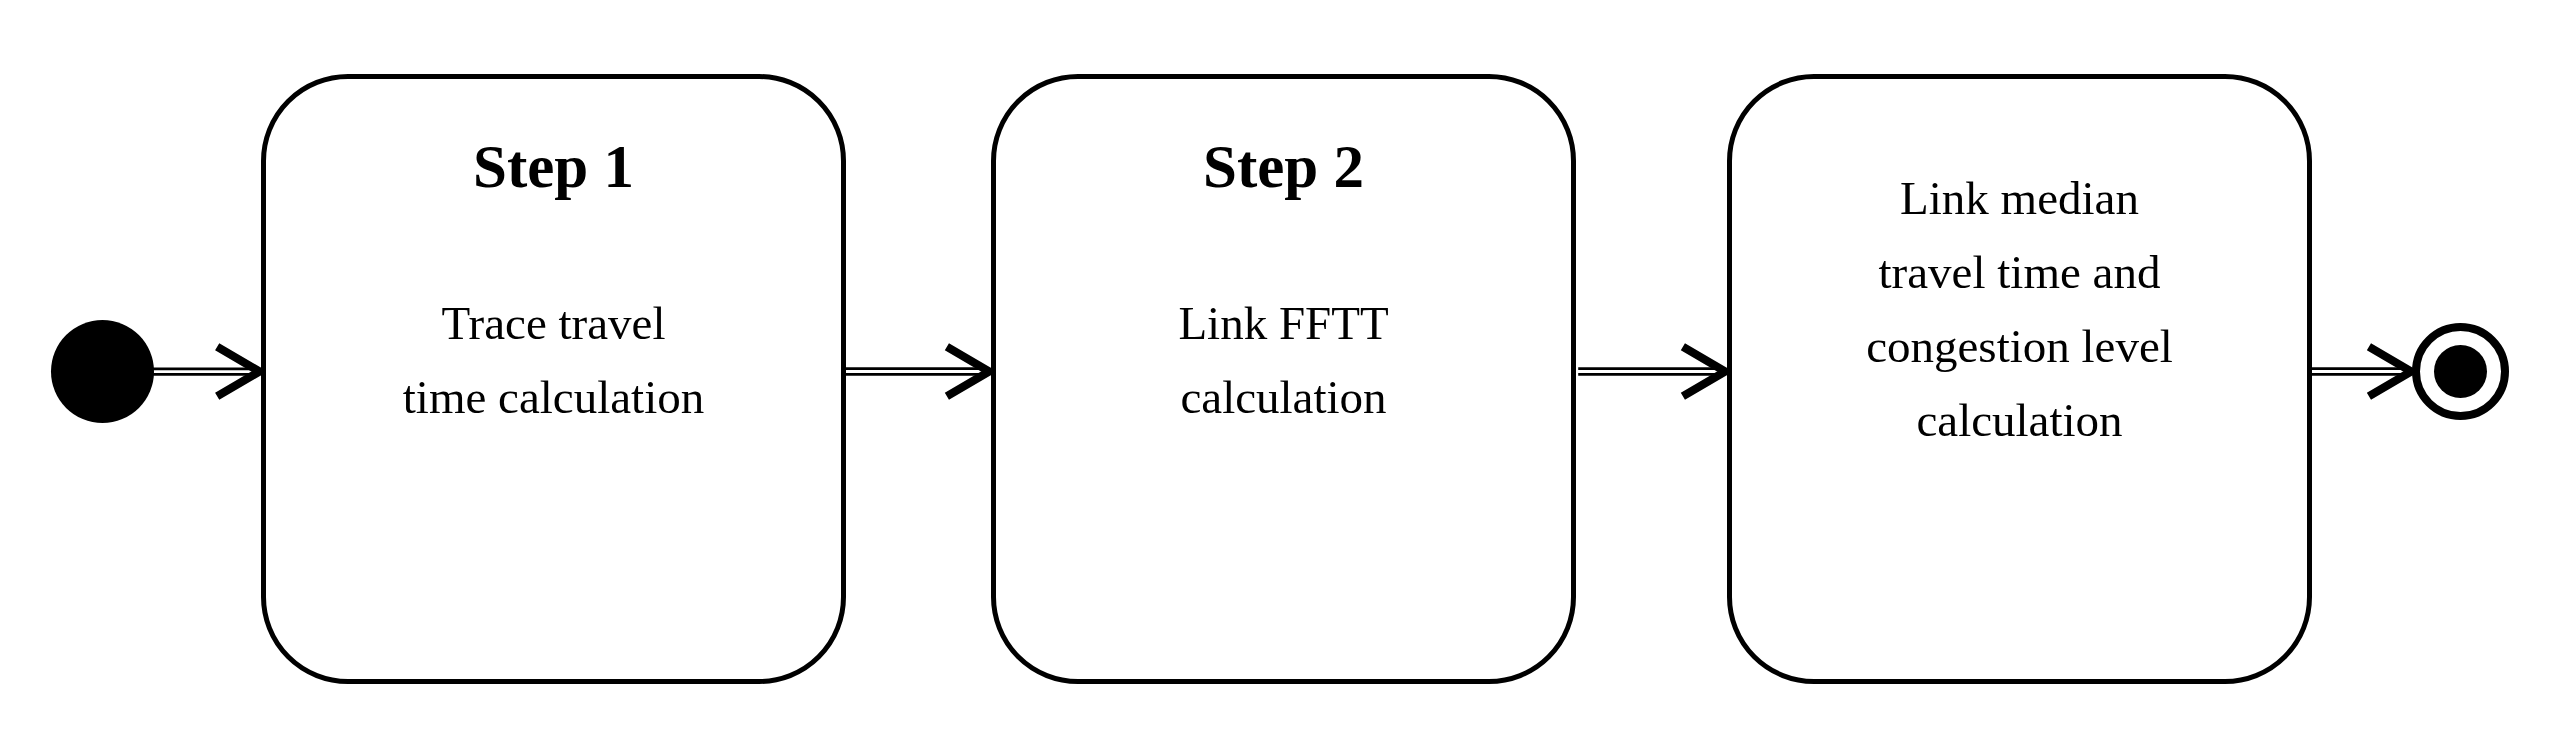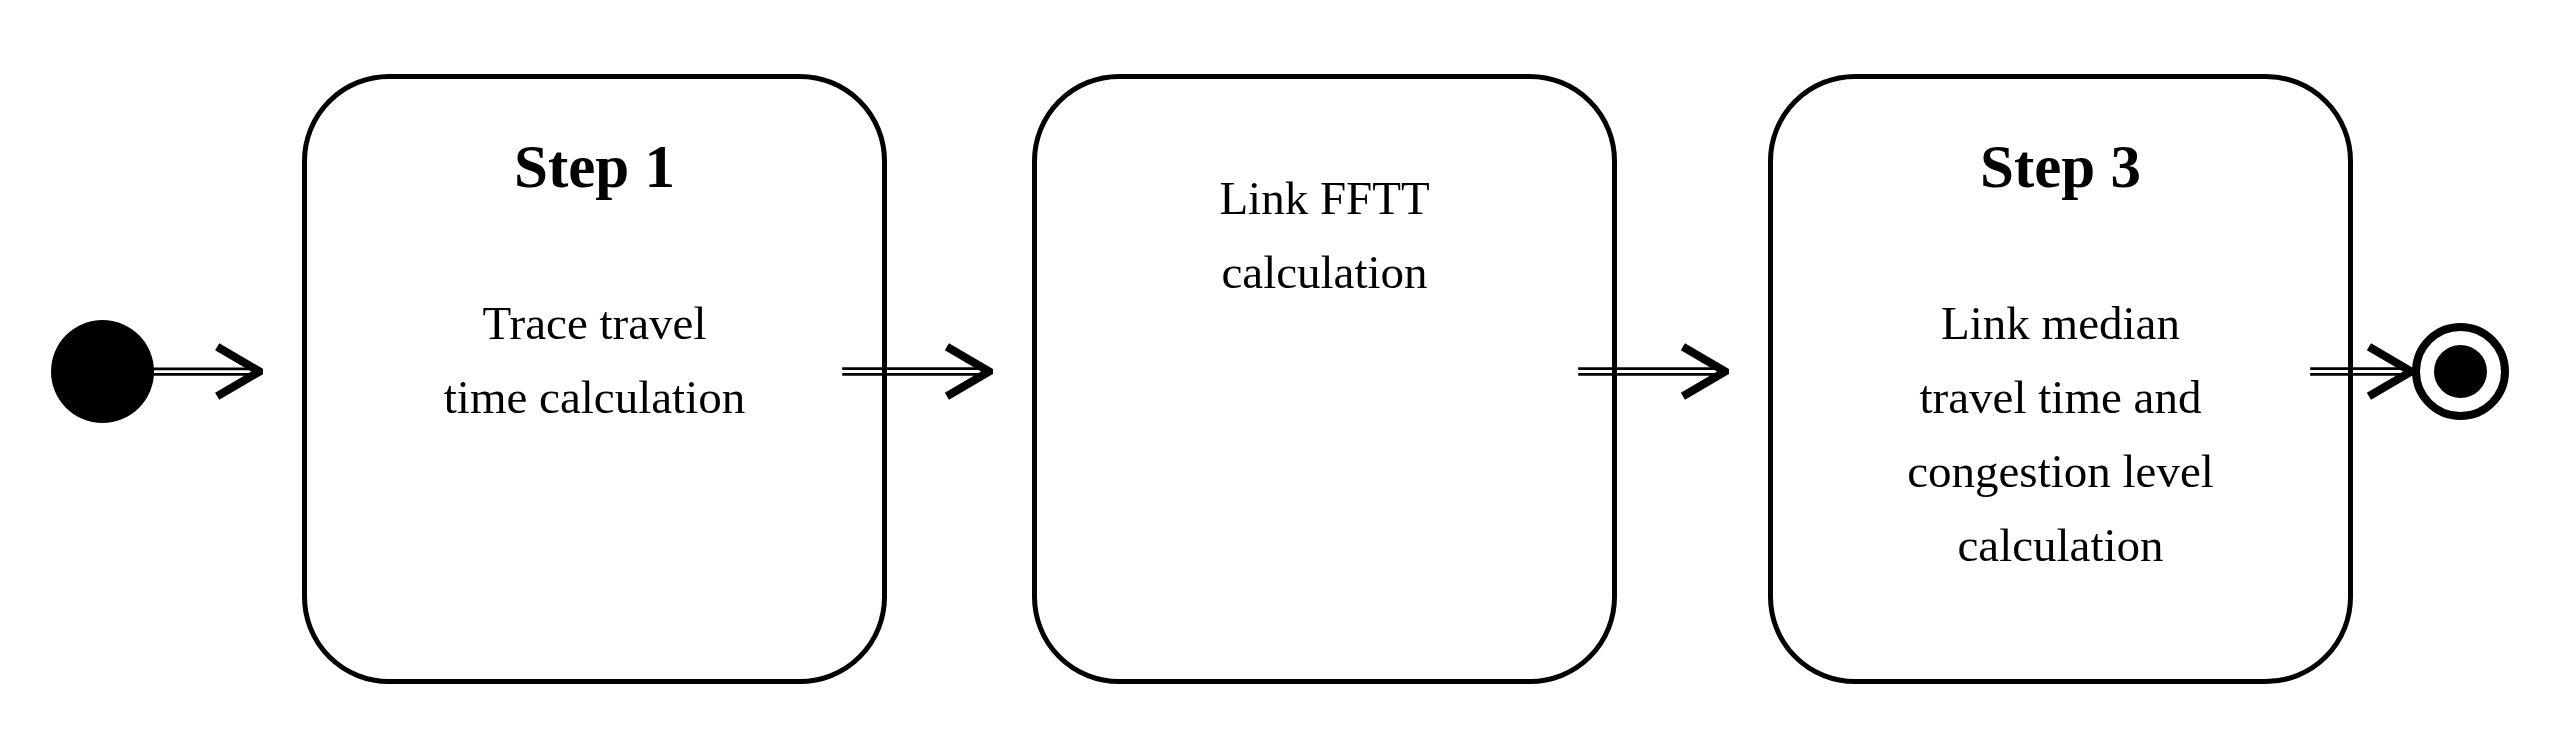--- a/index.html
+++ b/index.html
@@ -57,21 +57,20 @@
     width: 585px;
     height: 610px;
     box-sizing: border-box;
     border: 5.5px solid #000000;
     border-radius: 87px;
     background: #ffffff;
     display: flex;
     flex-direction: column;
     align-items: center;
     text-align: center;
-    margin-left: 41px;
   }
   .step-box.pos-1 { left: 261px; }
   .step-box.pos-2 { left: 991px; }
   .step-box.pos-3 { left: 1727px; }
 
   .step-title {
     margin-top: 51px;
     font-size: 61px;
     line-height: 74px;
     font-weight: bold;
@@ -120,34 +119,34 @@
 
   <div class="arrow arrow-2">
     <svg width="151" height="101" viewBox="0 0 164 110" xmlns="http://www.w3.org/2000/svg">
       <line x1="0" y1="52" x2="160" y2="52" stroke="#000000" stroke-width="3"></line>
       <line x1="0" y1="58" x2="160" y2="58" stroke="#000000" stroke-width="3"></line>
       <polyline points="114,28 160,55 114,82" fill="none" stroke="#000000" stroke-width="9"></polyline>
     </svg>
   </div>
 
   <div class="step-box pos-2">
+    <div class="step-title">Step 2</div>
     <div class="step-body">Link FFTT
 calculation</div>
   </div>
 
   <div class="arrow arrow-3">
     <svg width="151" height="101" viewBox="0 0 164 110" xmlns="http://www.w3.org/2000/svg">
       <line x1="0" y1="52" x2="160" y2="52" stroke="#000000" stroke-width="3"></line>
       <line x1="0" y1="58" x2="160" y2="58" stroke="#000000" stroke-width="3"></line>
       <polyline points="114,28 160,55 114,82" fill="none" stroke="#000000" stroke-width="9"></polyline>
     </svg>
   </div>
 
   <div class="step-box pos-3">
-    <div class="step-title">Step 3</div>
     <div class="step-body">Link median
 travel time and
 congestion level
 calculation</div>
   </div>
 
   <div class="arrow arrow-4">
     <svg width="105" height="101" viewBox="0 0 114 110" xmlns="http://www.w3.org/2000/svg">
       <line x1="0" y1="52" x2="110" y2="52" stroke="#000000" stroke-width="3"></line>
       <line x1="0" y1="58" x2="110" y2="58" stroke="#000000" stroke-width="3"></line>

